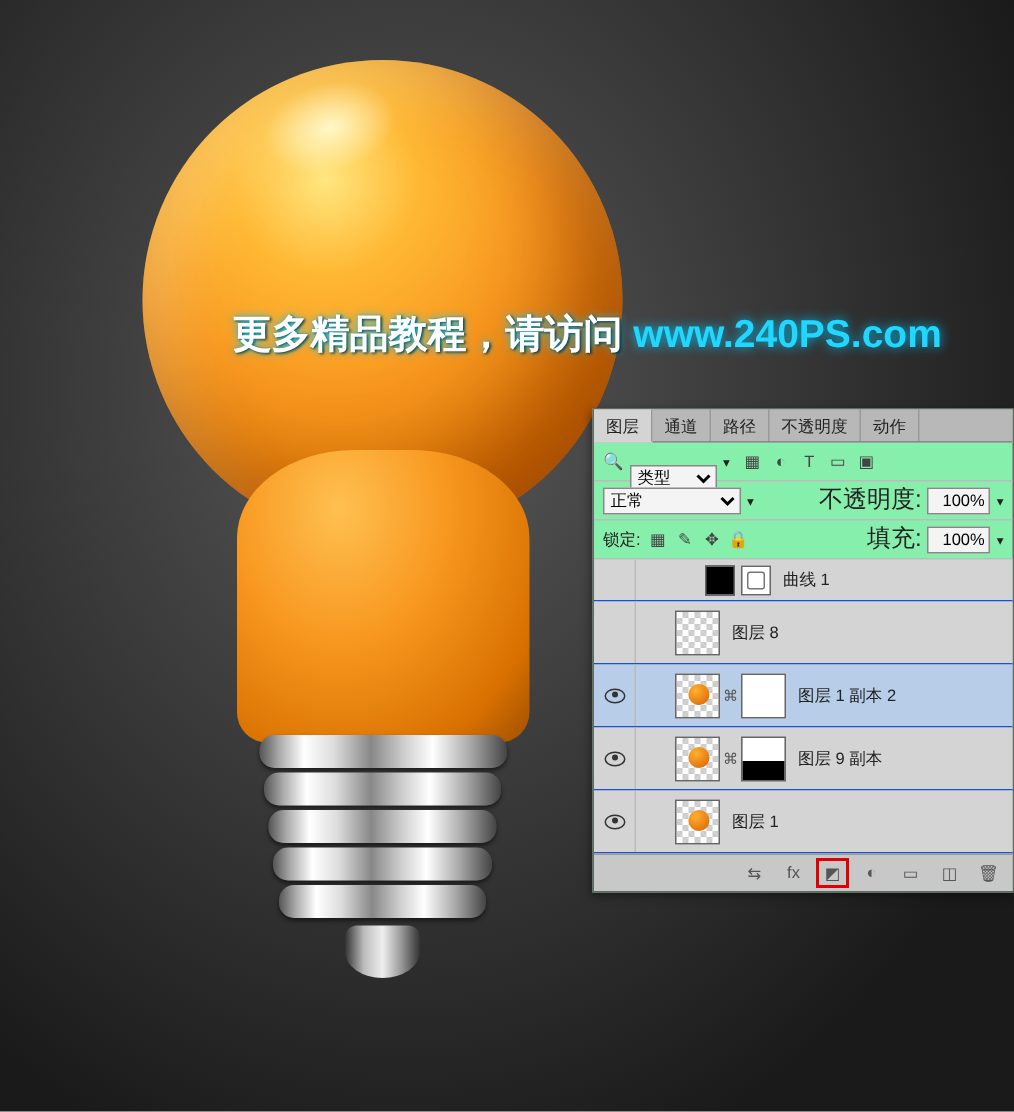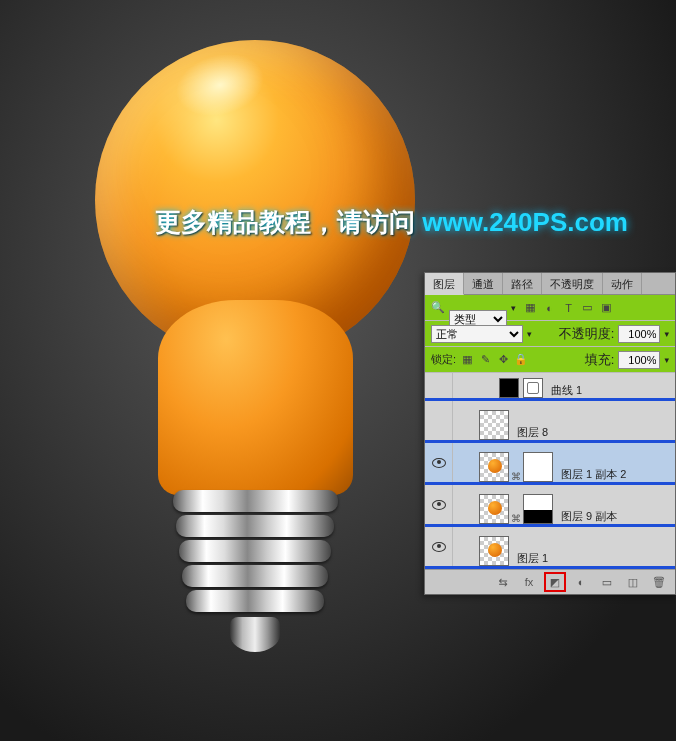--- a/index.html
+++ b/index.html
@@ -81,22 +81,22 @@
       text-shadow: 0 0 6px rgba(0,200,255,0.9), 1px 1px 2px #000;
       white-space: nowrap;
     }
     .watermark .url { color: #20d8ff; text-shadow: 0 0 8px rgba(0,200,255,0.9); }
 
     
     .panel {
       position: absolute;
       right: 0;
       top: 272px;
-      width: 252px;
-      background: #84cc16;
+      width: 281px;
+      background: #86efac;
       border: 1px solid #666;
       font-size: 11px;
       color: #222;
       box-shadow: -2px 2px 6px rgba(0,0,0,0.4);
     }
     .panel-tabs {
       display: flex;
       background: #b8b8b8;
       border-bottom: 1px solid #888;
       height: 22px;
@@ -127,30 +127,30 @@
       height: 18px;
     }
     .type-select { width: 58px; margin-top: 23px; }
     .blend-select { width: 92px; }
     .filter-icons { display: flex; gap: 5px; margin-left: 4px; }
     .ficon {
       width: 14px; height: 14px;
       display: inline-flex; align-items: center; justify-content: center;
       font-size: 11px; color: #444;
     }
-    .label-sm { font-size: 13px; margin-left: auto; }
+    .label-sm { font-size: 16px; margin-left: auto; }
     .pct-input { width: 42px; text-align: right; padding-right: 3px; }
     .lock-icons { display: flex; gap: 3px; }
     .lock-icons .ficon { width: 15px; }
 
     .layers { max-height: 260px; }
     .layer {
       display: flex;
-      align-items: flex-end;
-      border-bottom: 3px solid #1d4ed8;
+      align-items: center;
+      border-bottom: 1px solid #1d4ed8;
       height: 42px;
       background: #d4d4d4;
     }
     .layer.short { height: 28px; }
     .layer.selected { background: #b8cee8; }
     .vis {
       width: 28px; height: 100%;
       display: flex; align-items: center; justify-content: center;
       border-right: 1px solid #bbb;
     }

